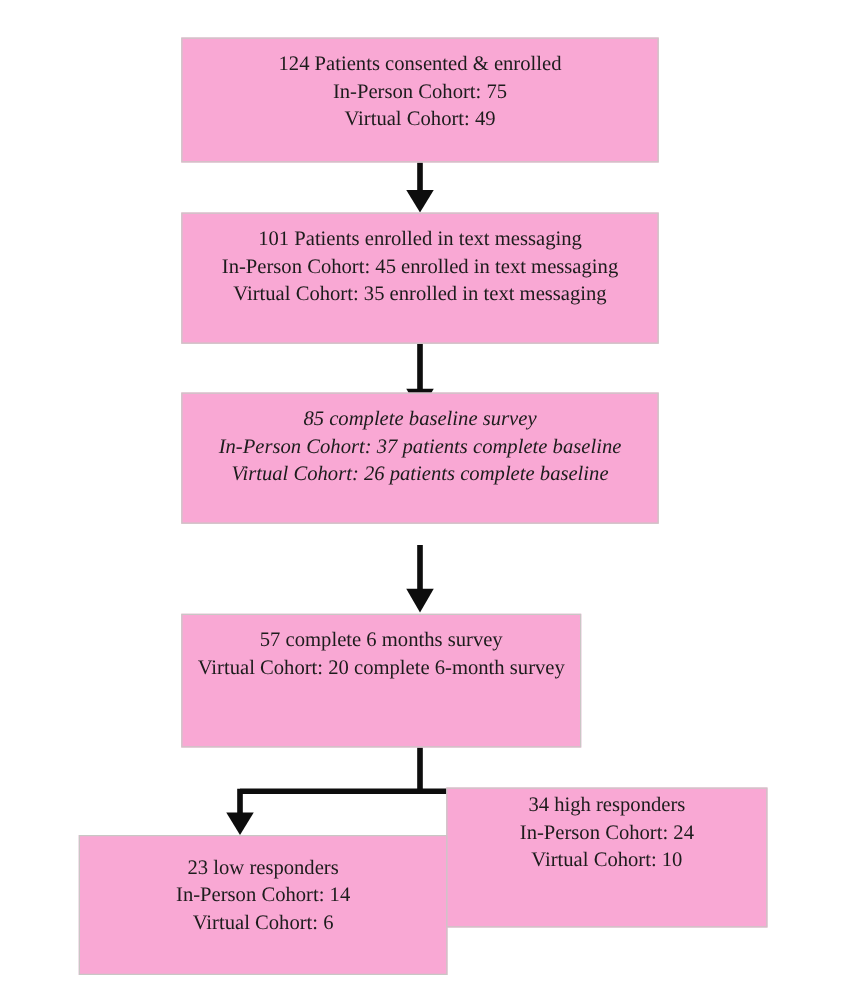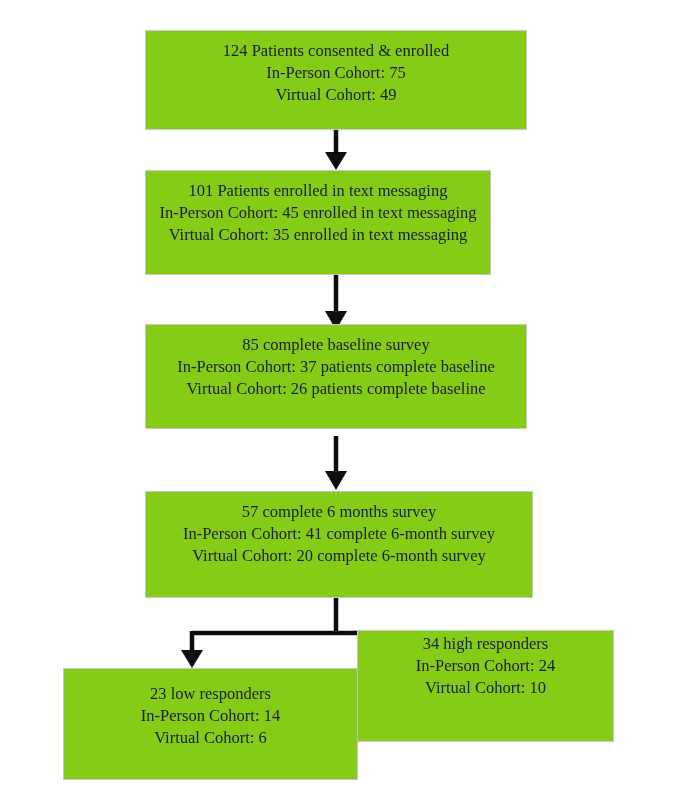--- a/index.html
+++ b/index.html
@@ -10,37 +10,37 @@
   #canvas {
     position: relative;
     width: 675px;
     height: 800px;
     background: #ffffff;
     font-family: "Liberation Serif", "DejaVu Serif", serif;
     overflow: hidden;
   }
   .flow-box {
     position: absolute;
-    background: #84cc16;
+    background: #f9a8d4;
     border: 1px solid #c9c7c5;
     box-sizing: border-box;
     color: #1c1c1c;
     text-align: center;
     font-size: 16.5px;
     line-height: 22px;
     padding-top: 9px;
   }
   .flow-box .line {
     white-space: nowrap;
   }
   
   .b1 { left: 145px; top: 30px;  width: 382px; height: 100px; }
-  .b2 { left: 145px; top: 170px; width: 346px; height: 105px; }
-  .b3 { left: 145px; top: 324px; width: 382px; height: 105px; }
-  .b4 { left: 145px; top: 491px; width: 388px; height: 107px; }
+  .b2 { left: 145px; top: 170px; width: 382px; height: 105px; }
+  .b3 { left: 145px; top: 314px; width: 382px; height: 105px; font-style: italic; }
+  .b4 { left: 145px; top: 491px; width: 320px; height: 107px; }
   
   .b5 { left: 63px;  top: 668px; width: 295px; height: 112px; padding-top: 14px; }
   .b6 { left: 357px; top: 630px; width: 257px; height: 112px; padding-top: 2px; }
   #connector-layer {
     position: absolute;
     left: 0;
     top: 0;
     width: 675px;
     height: 800px;
     pointer-events: none;
@@ -97,21 +97,20 @@
   </div>
 
   <div class="flow-box b3">
     <div class="line">85 complete baseline survey</div>
     <div class="line">In-Person Cohort: 37 patients complete baseline</div>
     <div class="line">Virtual Cohort: 26 patients complete baseline</div>
   </div>
 
   <div class="flow-box b4">
     <div class="line">57 complete 6 months survey</div>
-    <div class="line">In-Person Cohort: 41 complete 6-month survey</div>
     <div class="line">Virtual Cohort: 20 complete 6-month survey</div>
   </div>
 
   <div class="flow-box b5">
     <div class="line">23 low responders</div>
     <div class="line">In-Person Cohort: 14</div>
     <div class="line">Virtual Cohort: 6</div>
   </div>
 
   <div class="flow-box b6">

